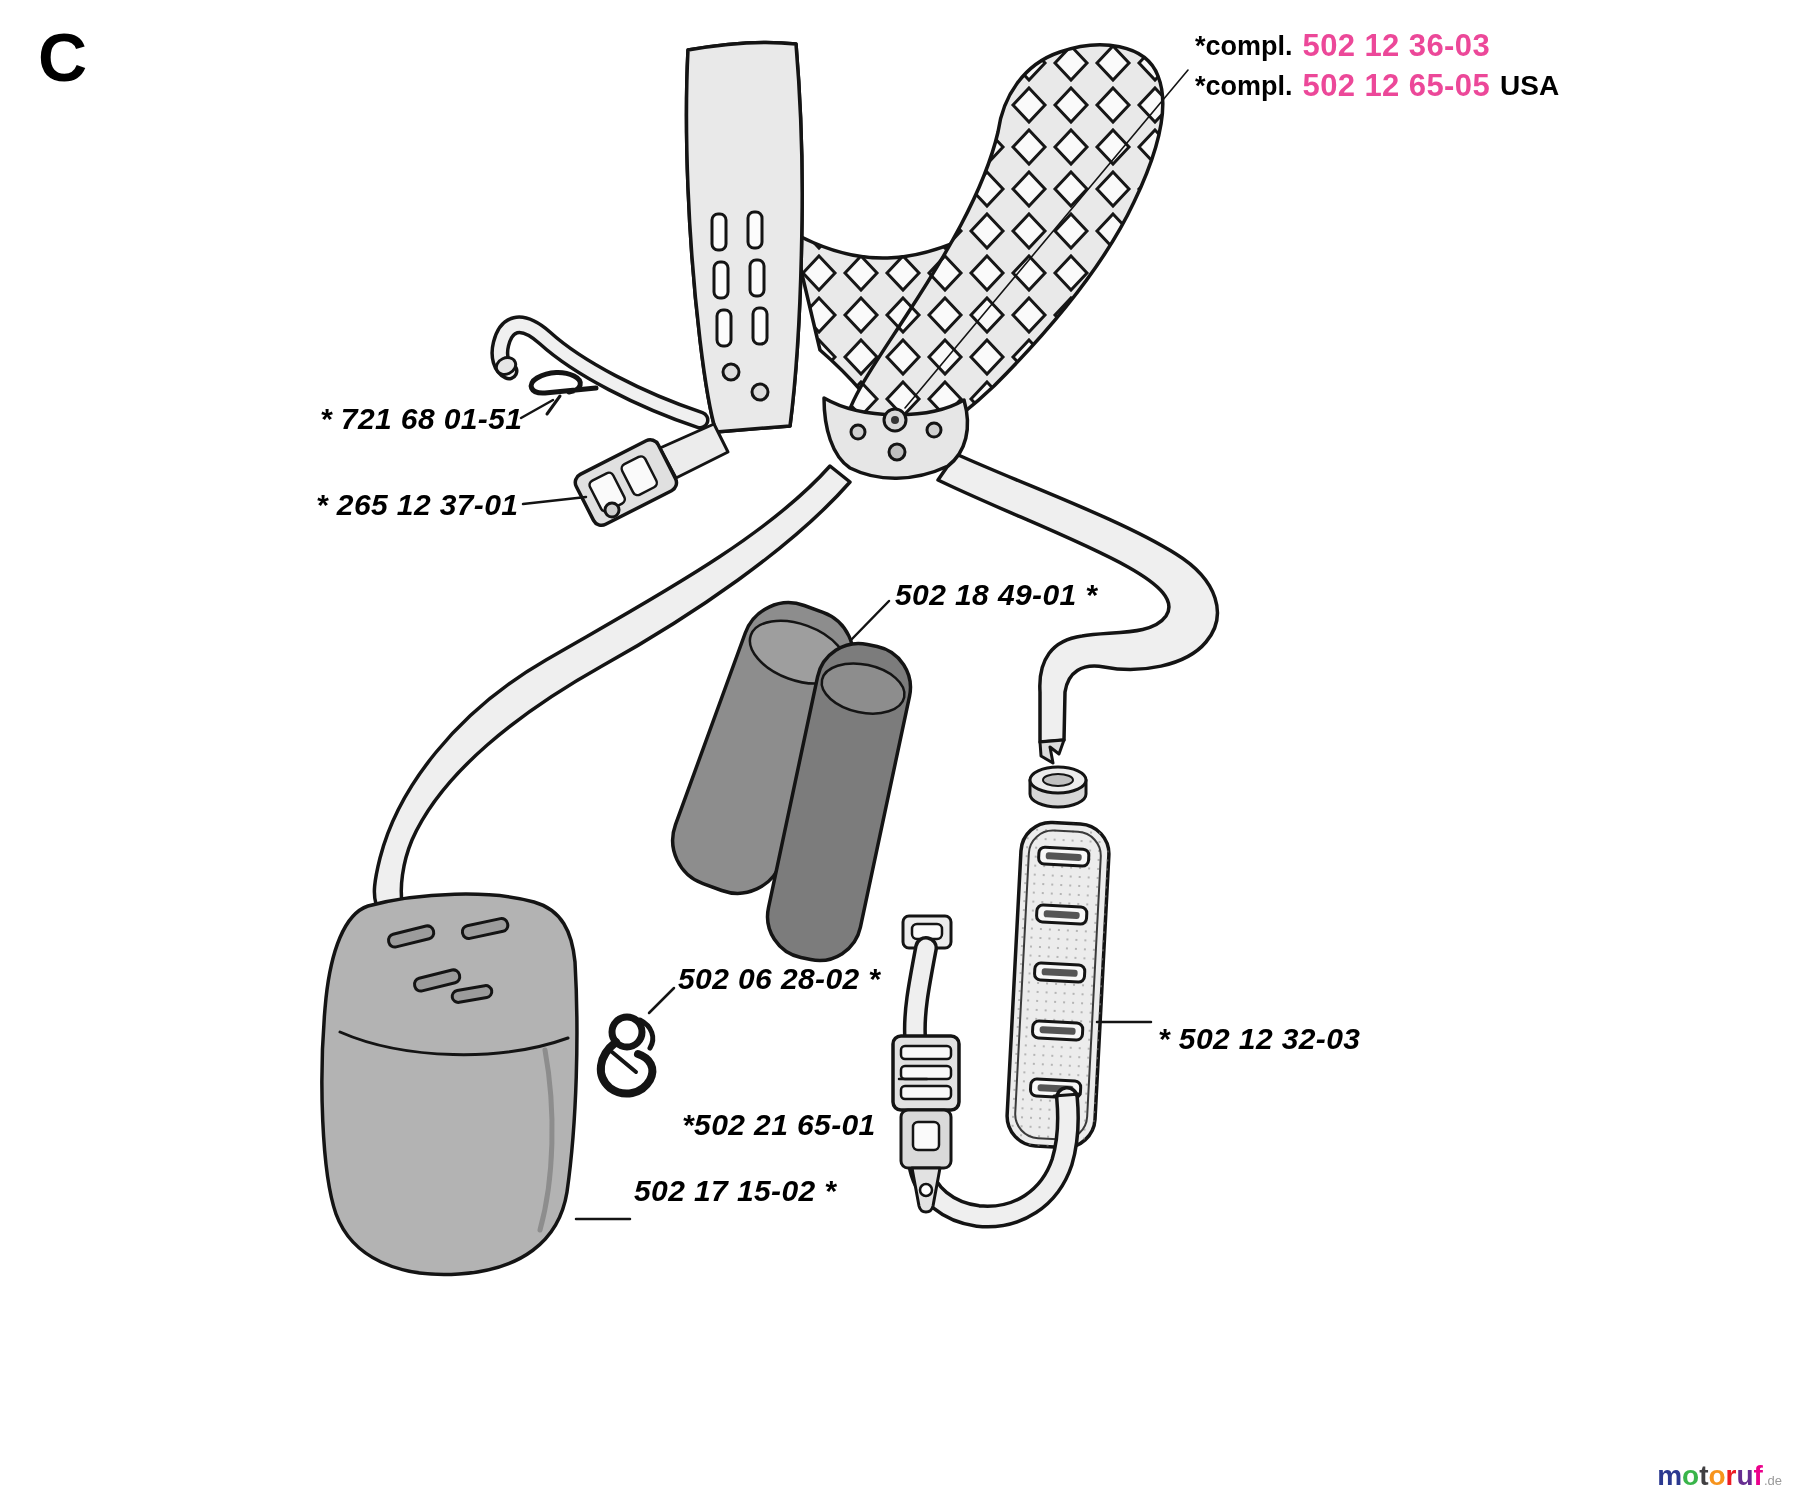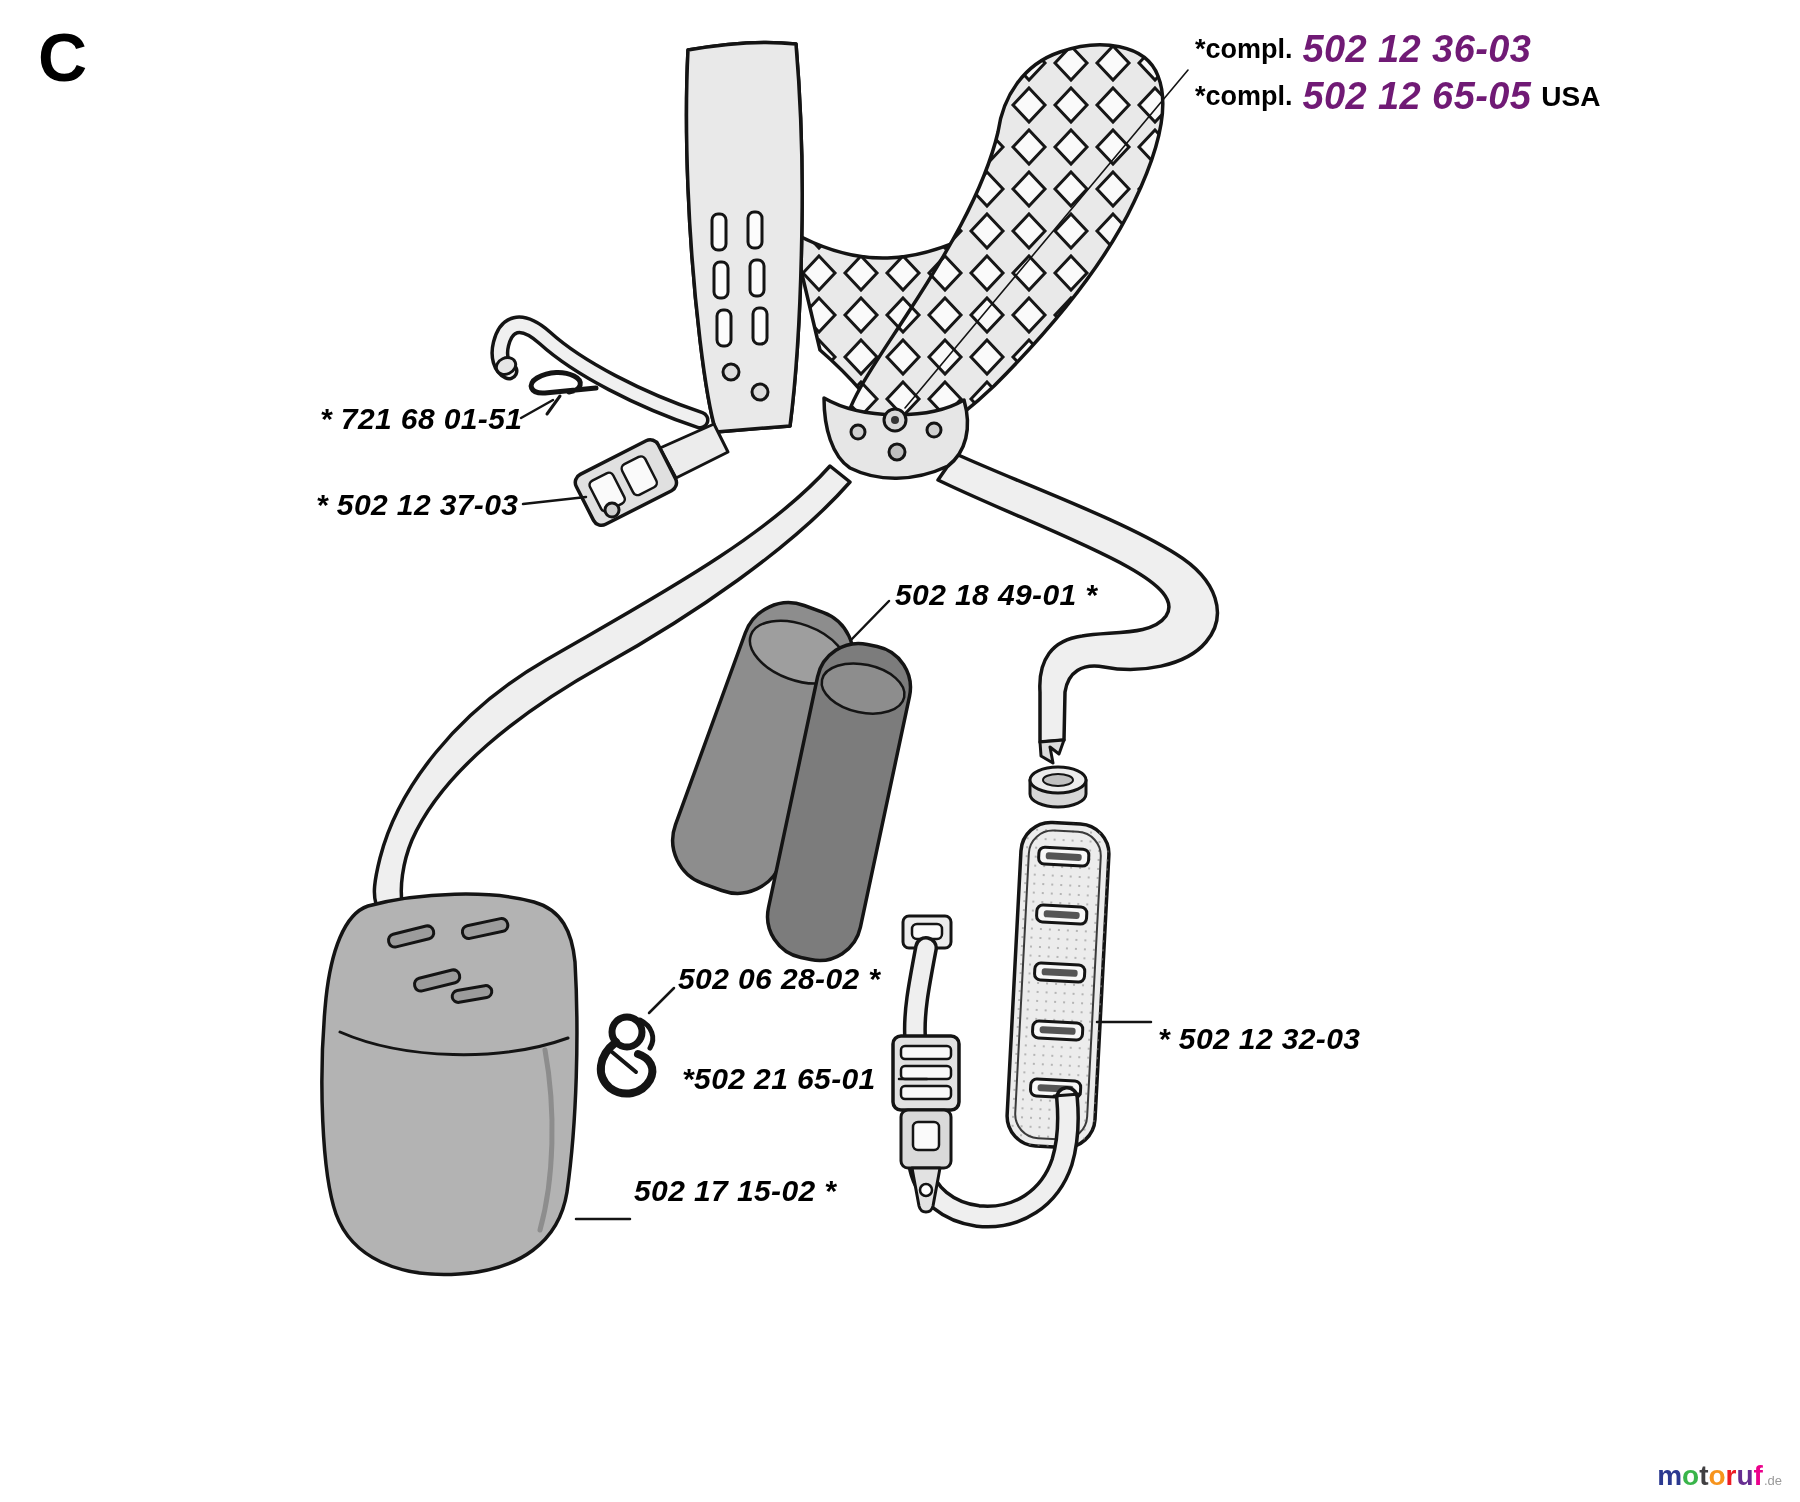--- a/index.html
+++ b/index.html
@@ -6,21 +6,21 @@
   html,body { background:#ffffff; }
   body { width:1800px; height:1502px; position:relative; font-family:"Liberation Sans", sans-serif; overflow:hidden; }
   .page { position:absolute; left:0; top:0; width:1800px; height:1502px; background:#ffffff; }
   svg.art { position:absolute; left:0; top:0; }
   .section-letter { position:absolute; left:38px; top:18px; font-size:68px; font-weight:900; color:#000; }
   .lbl { position:absolute; font-size:30px; font-weight:700; font-style:italic; color:#000;
          white-space:nowrap; letter-spacing:0.4px; }
   .compl { position:absolute; left:1195px; top:28px; }
   .compl-row { display:flex; align-items:center; gap:10px; margin-bottom:4px; }
   .compl-prefix { font-weight:700; font-size:27px; color:#000; }
-  .compl-number { font-weight:700; font-style:italic; font-size:38px; color:#701a75; letter-spacing:0.4px; }
+  .compl-number { font-weight:700; font-size:31px; color:#ec4899; letter-spacing:0.4px; }
   .compl-suffix { font-weight:700; font-size:28px; color:#000; }
   .watermark { position:absolute; right:18px; bottom:10px; font-size:28px; font-weight:700; display:flex; align-items:baseline; }
   .wm-suffix { font-size:13px; color:#9a9a9a; font-weight:400; margin-left:1px; }
 </style>
 </head>
 <body>
 
 <div class="page">
 
   <svg class="art" width="1800" height="1502" viewBox="0 0 1800 1502">
@@ -202,24 +202,24 @@
       <span class="compl-suffix"></span>
     </div>
     <div class="compl-row">
       <span class="compl-prefix">*compl.</span>
       <span class="compl-number">502 12 65-05</span>
       <span class="compl-suffix">USA</span>
     </div>
   </div>
 
   <div class="lbl" style="left:320px; top:402px;">* 721 68 01-51</div>
-  <div class="lbl" style="left:316px; top:488px;">* 502 12 37-03</div>
+  <div class="lbl" style="left:316px; top:488px;">* 265 12 37-01</div>
   <div class="lbl" style="left:895px; top:578px;">502 18 49-01 *</div>
   <div class="lbl" style="left:678px; top:962px;">502 06 28-02 *</div>
-  <div class="lbl" style="left:682px; top:1062px;">*502 21 65-01</div>
+  <div class="lbl" style="left:682px; top:1108px;">*502 21 65-01</div>
   <div class="lbl" style="left:1158px; top:1006px;margin-top:16px;">* 502 12 32-03</div>
   <div class="lbl" style="left:634px; top:1174px;">502 17 15-02 *</div>
 
   <div class="watermark">
     <span style="color: rgb(43, 57, 144);">m</span>
     <span style="color: rgb(57, 181, 74);">o</span>
     <span style="color: rgb(65, 64, 66);">t</span>
     <span style="color: rgb(247, 148, 29);">o</span>
     <span style="color: rgb(237, 28, 36);">r</span>
     <span style="color: rgb(102, 45, 145);">u</span>

